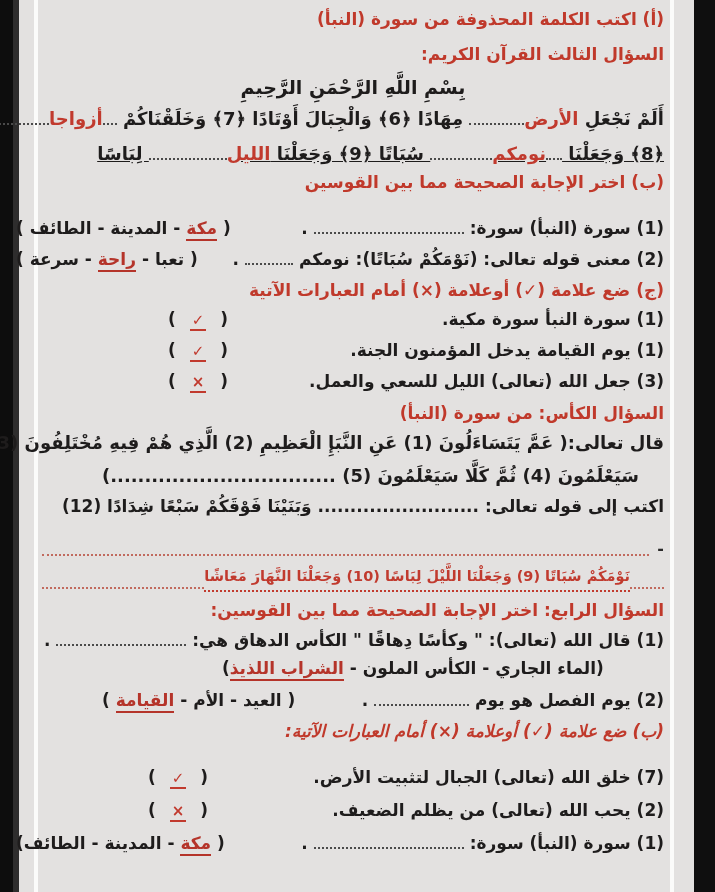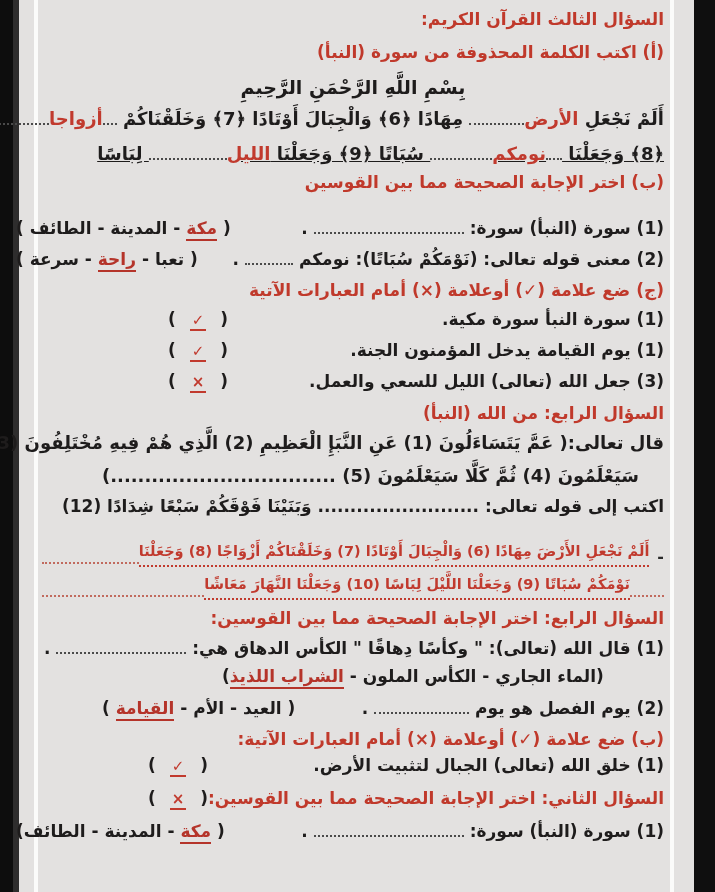--- a/index.html
+++ b/index.html
@@ -47,22 +47,22 @@
 <body>
 
 <div class="bar bar-left"></div>
 <div class="bar bar-left2"></div>
 <div class="bar bar-right"></div>
 <div class="edge-line edge-left"></div>
 <div class="edge-line edge-right"></div>
 
 <div class="content">
 
+  <div class="row red" style="margin-bottom:9px;">(أ) اكتب الكلمة المحذوفة من سورة (النبأ)</div>
   <div class="row red" style="margin-bottom:7px;">السؤال الثالث القرآن الكريم:</div>
-  <div class="row red" style="margin-bottom:9px;">(أ) اكتب الكلمة المحذوفة من سورة (النبأ)</div>
   <div class="row center" style="margin-bottom:5px;font-size:19px;">بِسْمِ اللَّهِ الرَّحْمَنِ الرَّحِيمِ</div>
 
   <div class="row verse" style="margin-bottom:7px;"><span class="seg-k">أَلَمْ نَجْعَلِ </span><span class="seg-r">الأرض</span><span class="blank" style="width: 55px;"></span><span class="seg-k"> مِهَادًا ﴿6﴾ وَالْجِبَالَ أَوْتَادًا ﴿7﴾ وَخَلَقْنَاكُمْ </span><span class="blank" style="width: 14px;"></span><span class="seg-r">أزواجا</span><span class="blank" style="width: 50px;"></span></div>
   <div class="row verse" style="margin-bottom:1px;text-decoration:underline;"><span class="seg-k">﴿8﴾ وَجَعَلْنَا </span><span class="blank" style="width: 16px;"></span><span class="seg-r">نومكم</span><span class="blank" style="width: 62px;"></span><span class="seg-k"> سُبَاتًا ﴿9﴾ وَجَعَلْنَا </span><span class="seg-r">الليل</span><span class="blank" style="width: 78px;"></span><span class="seg-k"> لِبَاسًا</span></div>
 
   <div class="row red" style="margin-bottom:20px;">(ب) اختر الإجابة الصحيحة مما بين القوسين</div>
 
   <div class="row row-rel" style="margin-bottom:5px;">
     <span><span class="seg-k">(1) سورة (النبأ) سورة: </span><span class="blank" style="width: 150px;"></span><span class="seg-k"> .</span></span>
     <span class="opts opts-edge"><span class="seg-k">( </span><span class="seg-rl">مكة</span><span class="seg-k"> - المدينة - الطائف )</span></span>
@@ -80,55 +80,54 @@
   </div>
   <div class="row row-rel" style="margin-bottom:5px;">
     <span>(1)  يوم القيامة يدخل المؤمنون الجنة.</span>
     <span class="opts mark-c"><span class="seg-k">(</span><span class="seg-chk">✓</span><span class="seg-k">)</span></span>
   </div>
   <div class="row row-rel" style="margin-bottom:6px;">
     <span>(3)  جعل الله (تعالى) الليل للسعي والعمل.</span>
     <span class="opts mark-c"><span class="seg-k">(</span><span class="seg-chk">×</span><span class="seg-k">)</span></span>
   </div>
 
-  <div class="row red" style="margin-bottom:3px;">السؤال الرابع: من الله (النبأ)</div>
+  <div class="row red" style="margin-bottom:3px;">السؤال الكأس: من سورة (النبأ)</div>
   <div class="row verse" style="margin-bottom:5px;">قال تعالى:( عَمَّ يَتَسَاءَلُونَ (1) عَنِ النَّبَإِ الْعَظِيمِ (2) الَّذِي هُمْ فِيهِ مُخْتَلِفُونَ (3) كَلَّا</div>
   <div class="row verse" style="margin-bottom:3px;padding-left:60px;text-align:left;">سَيَعْلَمُونَ (4) ثُمَّ كَلَّا سَيَعْلَمُونَ (5) .................................)</div>
   <div class="row" style="margin-bottom:20px;">اكتب إلى قوله تعالى: .........................   وَبَنَيْنَا فَوْقَكُمْ سَبْعًا شِدَادًا (12)</div>
 
   <div class="ans-row" style="margin-bottom:5px;">
     <span class="dash">-</span>
-    <span class="red-ans">أَلَمْ نَجْعَلِ الأَرْضَ مِهَادًا (6) وَالْجِبَالَ أَوْتَادًا (7) وَخَلَقْنَاكُمْ أَزْوَاجًا (8) وَجَعَلْنَا</span>
     <span class="dotfill"></span>
   </div>
   <div class="ans-row" style="margin-bottom:5px;">
     <span class="dotfill-fixed"></span>
     <span class="red-ans">نَوْمَكُمْ سُبَاتًا (9) وَجَعَلْنَا اللَّيْلَ لِبَاسًا (10) وَجَعَلْنَا النَّهَارَ مَعَاشًا</span>
     <span class="dotfill"></span>
   </div>
 
   <div class="row red" style="margin-bottom:4px;">السؤال الرابع: اختر الإجابة الصحيحة مما بين القوسين:</div>
 
   <div class="row" style="margin-bottom:2px;"><span class="seg-k">(1) قال الله (تعالى): " وكأسًا دِهاقًا " الكأس الدهاق هي: </span><span class="blank" style="width: 130px;"></span><span class="seg-k"> .</span></div>
   <div class="row" style="margin-bottom:6px;padding-left:180px;text-align:left;"><span class="seg-k">(الماء الجاري - الكأس الملون - </span><span class="seg-rl">الشراب اللذيذ</span><span class="seg-k">)</span></div>
 
   <div class="row row-rel" style="margin-bottom:5px;">
     <span><span class="seg-k">(2) يوم الفصل هو يوم </span><span class="blank" style="width: 95px;"></span><span class="seg-k"> .</span></span>
     <span class="opts opts-q4b2"><span class="seg-k">( العيد  -  الأم  -  </span><span class="seg-rl">القيامة</span><span class="seg-k">  )</span></span>
   </div>
 
-  <div class="row red" style="margin-bottom:0;">(ب) ضع علامة (✓) أوعلامة (×) أمام العبارات الآتية:</div>
+  <div class="row red" style="margin-bottom:20px;font-style:italic;">(ب) ضع علامة (✓) أوعلامة (×) أمام العبارات الآتية:</div>
 
   <div class="row row-rel" style="margin-bottom:7px;">
-    <span>(1)   خلق الله (تعالى) الجبال لتثبيت الأرض.</span>
+    <span>(7)   خلق الله (تعالى) الجبال لتثبيت الأرض.</span>
     <span class="opts mark-b2"><span class="seg-k">(</span><span class="seg-chk">✓</span><span class="seg-k">)</span></span>
   </div>
   <div class="row row-rel" style="margin-bottom:7px;">
+    <span>(2)  يحب الله (تعالى) من يظلم الضعيف.</span>
     <span class="opts mark-b2"><span class="seg-k">(</span><span class="seg-chk">×</span><span class="seg-k">)</span></span>
   </div>
 
-  <div class="row red" style="margin-bottom:7px;">السؤال الثاني: اختر الإجابة الصحيحة مما بين القوسين:</div>
   <div class="row row-rel">
     <span><span class="seg-k">(1) سورة (النبأ) سورة: </span><span class="blank" style="width: 150px;"></span><span class="seg-k"> .</span></span>
     <span class="opts opts-edge"><span class="seg-k">( </span><span class="seg-rl">مكة</span><span class="seg-k"> - المدينة - الطائف)</span></span>
   </div>
 
 </div>
 
 </body></html>

